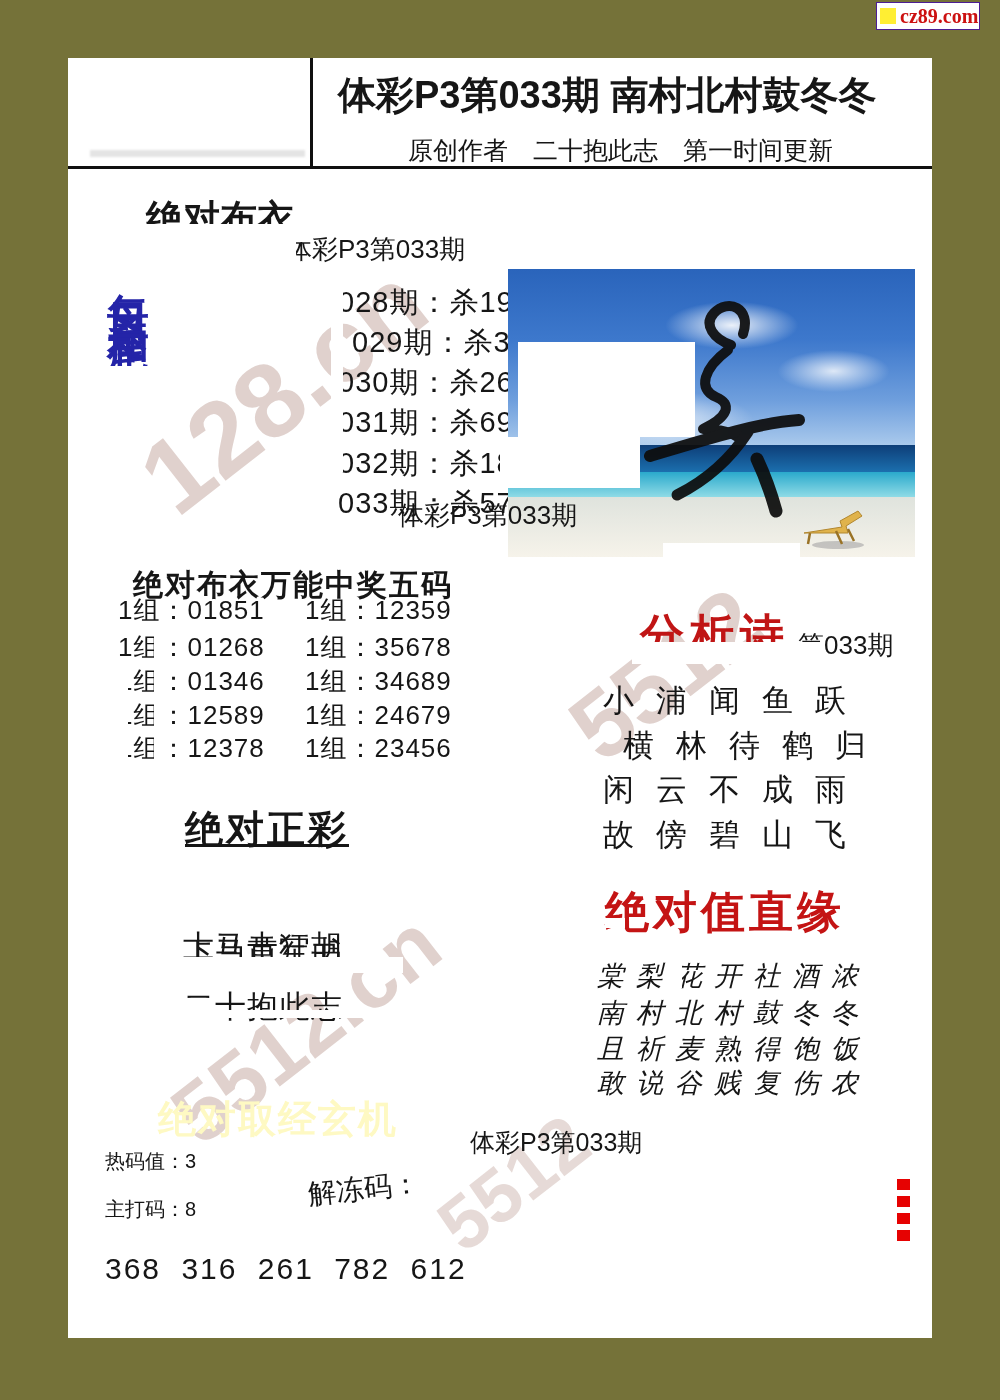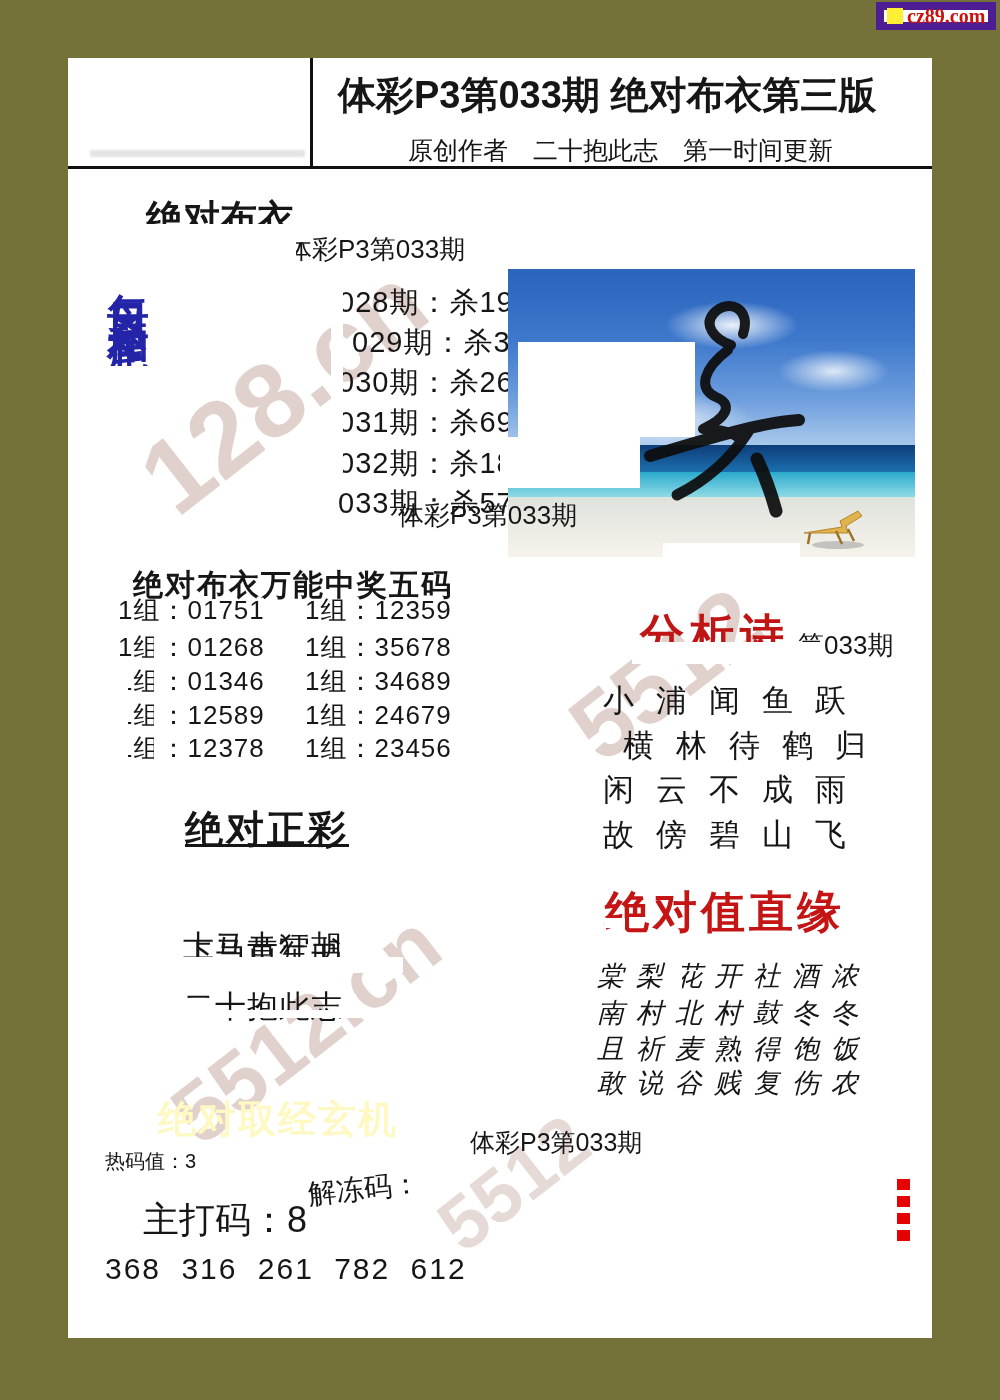--- a/index.html
+++ b/index.html
@@ -22,21 +22,21 @@
   .sky{position:absolute;left:0;top:0;width:100%;height:176px;
     background:
       radial-gradient(70px 26px at 16% 62%, rgba(255,255,255,.85), rgba(255,255,255,0) 70%),
       radial-gradient(95px 34px at 55% 32%, rgba(255,255,255,.9), rgba(255,255,255,0) 70%),
       radial-gradient(80px 30px at 80% 58%, rgba(255,255,255,.8), rgba(255,255,255,0) 70%),
       radial-gradient(130px 42px at 38% 86%, rgba(255,255,255,.75), rgba(255,255,255,0) 70%),
       linear-gradient(180deg,#2a64bb 0%,#3d78cc 40%,#6f9fdd 75%,#a9c9ec 100%);}
   .sea-dark{position:absolute;left:0;top:176px;width:100%;height:27px;background:linear-gradient(180deg,#0e3e78,#1b6fae);}
   .sea-turq{position:absolute;left:0;top:203px;width:100%;height:25px;background:linear-gradient(180deg,#2aa9cc,#8fdbe6);}
   .sand{position:absolute;left:0;top:228px;width:100%;height:60px;background:linear-gradient(180deg,#dfe3dd,#f6f3ea);}
-  .badge{position:absolute;left:876px;top:2px;width:120px;height:28px;background:#ffffff;border:8px solid #4c1d95;
+  .badge{position:absolute;left:876px;top:2px;width:104px;height:28px;background:#ffffff;border:1px solid #4c1d95;
     display:flex;align-items:center;gap:4px;z-index:3;box-sizing:border-box;padding-left:3px;}
   .badge .sq{width:16px;height:16px;background:#ffee33;}
   .badge .bt{color:#cc1111;font-family:"Liberation Serif","DejaVu Serif",serif;font-weight:bold;font-size:20px;}
   .vlabel{writing-mode:vertical-rl;text-orientation:upright;letter-spacing:10px;font-size:42px;font-weight:bold;}
   .dots{position:absolute;left:897px;top:1179px;display:flex;flex-direction:column;gap:6px;z-index:2;}
   .dot{width:13px;height:11px;background:#e60202;}
 </style>
 </head>
 <body>
 
@@ -47,58 +47,58 @@
   <div class="wm" style="left:120px;top:330px;font-size:105px;">128.cn</div>
   <div class="wm" style="left:560px;top:620px;font-size:95px;">5512</div>
   <div class="wm" style="left:150px;top:980px;font-size:85px;">5512.cn</div>
   <div class="wm" style="left:430px;top:1140px;font-size:75px;opacity:.8;">5512</div>
 
   <div class="badge">
     <span class="sq"></span>
     <span class="bt">cz89.com</span>
   </div>
 
-  <div class="txt" style="left:338px;top:70px;font-size:38px;font-weight:bold;">体彩P3第033期 绝对布衣第三版</div>
+  <div class="txt" style="left:338px;top:70px;font-size:38px;font-weight:bold;">体彩P3第033期 南村北村鼓冬冬</div>
   <div class="txt" style="left:408px;top:134px;font-size:25px;">原创作者　二十抱此志　第一时间更新</div>
   <div class="line" style="left:310px;top:58px;width:3px;height:110px;"></div>
   <div class="line" style="left:68px;top:166px;width:864px;height:3px;"></div>
   <div class="abs" style="left:90px;top:150px;width:215px;height:7px;background:rgba(185,185,185,.38);filter:blur(1px);z-index:2;"></div>
 
   <div class="txt" style="left:146px;top:194px;font-size:37px;font-weight:bold;">绝对布衣</div>
   <div class="txt" style="left:286px;top:232px;font-size:26px;">体彩P3第033期</div>
   <div class="txt vlabel blue" style="left:100px;top:260px;">每日杀和尾</div>
 
   <div class="txt kill-row" style="left:338px;top:283px;">028期：杀19</div>
   <div class="txt kill-row" style="left:352px;top:323px;">029期：杀38</div>
   <div class="txt kill-row" style="left:338px;top:363px;">030期：杀26</div>
   <div class="txt kill-row" style="left:338px;top:403px;">031期：杀69</div>
   <div class="txt kill-row" style="left:338px;top:444px;">032期：杀18</div>
   <div class="txt kill-row" style="left:338px;top:484px;">033期：杀57</div>
 
   <div class="txt" style="left:133px;top:565px;font-size:30px;font-weight:bold;letter-spacing:2px;">绝对布衣万能中奖五码</div>
-  <div class="txt code-cell" style="left:118px;top:593px;">1组：01751</div>
+  <div class="txt code-cell" style="left:118px;top:593px;">1组：01851</div>
   <div class="txt code-cell" style="left:118px;top:630px;">1组：01268</div>
   <div class="txt code-cell" style="left:118px;top:664px;">1组：01346</div>
   <div class="txt code-cell" style="left:118px;top:698px;">1组：12589</div>
   <div class="txt code-cell" style="left:118px;top:731px;">1组：12378</div>
   <div class="txt code-cell" style="left:305px;top:593px;">1组：12359</div>
   <div class="txt code-cell" style="left:305px;top:630px;">1组：35678</div>
   <div class="txt code-cell" style="left:305px;top:664px;">1组：34689</div>
   <div class="txt code-cell" style="left:305px;top:698px;">1组：24679</div>
   <div class="txt code-cell" style="left:305px;top:731px;">1组：23456</div>
 
   <div class="txt" style="left:185px;top:804px;font-size:38px;font-weight:bold;letter-spacing:3px;text-decoration:underline;">绝对正彩</div>
   <div class="txt zc-line" style="left:183px;top:878px;margin-top:48px;">上马击狂胡</div>
   <div class="txt zc-line" style="left:183px;top:932px;">下马草军书</div>
   <div class="txt zc-line" style="left:183px;top:986px;">二十抱此志</div>
 
   <div class="txt red-title" style="left:158px;top:1094px;font-size:38px;letter-spacing:2px;color:#fef9c3;">绝对取经玄机</div>
   <div class="txt" style="left:105px;top:1148px;font-size:20px;">热码值：3</div>
   <div class="txt" style="left:308px;top:1170px;font-size:28px;transform:rotate(-6deg);">解冻码：</div>
-  <div class="txt" style="left:105px;top:1196px;font-size:36px;margin-left:38px;">主打码：8</div>
+  <div class="txt" style="left:105px;top:1196px;font-size:20px;">主打码：8</div>
   <div class="txt" style="left:105px;top:1252px;font-size:30px;letter-spacing:2px;word-spacing:10px;">368 316 261 782 612</div>
   <div class="txt" style="left:470px;top:1126px;font-size:25px;">体彩P3第033期</div>
 
   <div class="txt blue" style="left:608px;top:202px;font-size:47px;font-weight:bold;letter-spacing:12px;color:#ffffff;">怪字神贴</div>
 
   <div class="photo">
     <div class="sky"></div>
     <div class="sea-dark"></div>
     <div class="sea-turq"></div>
     <div class="sand"></div>

